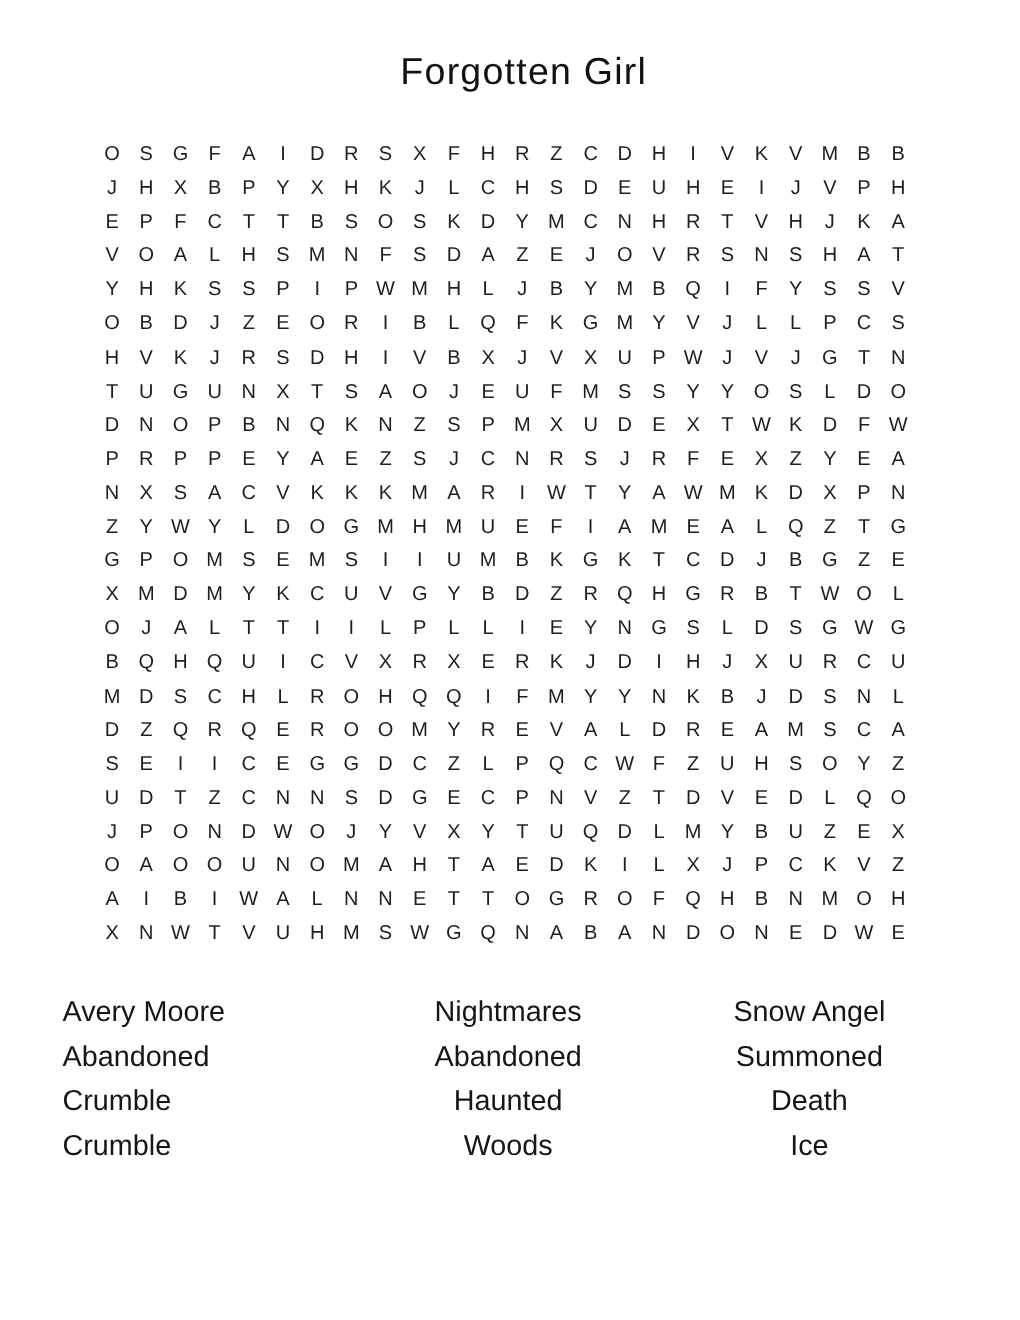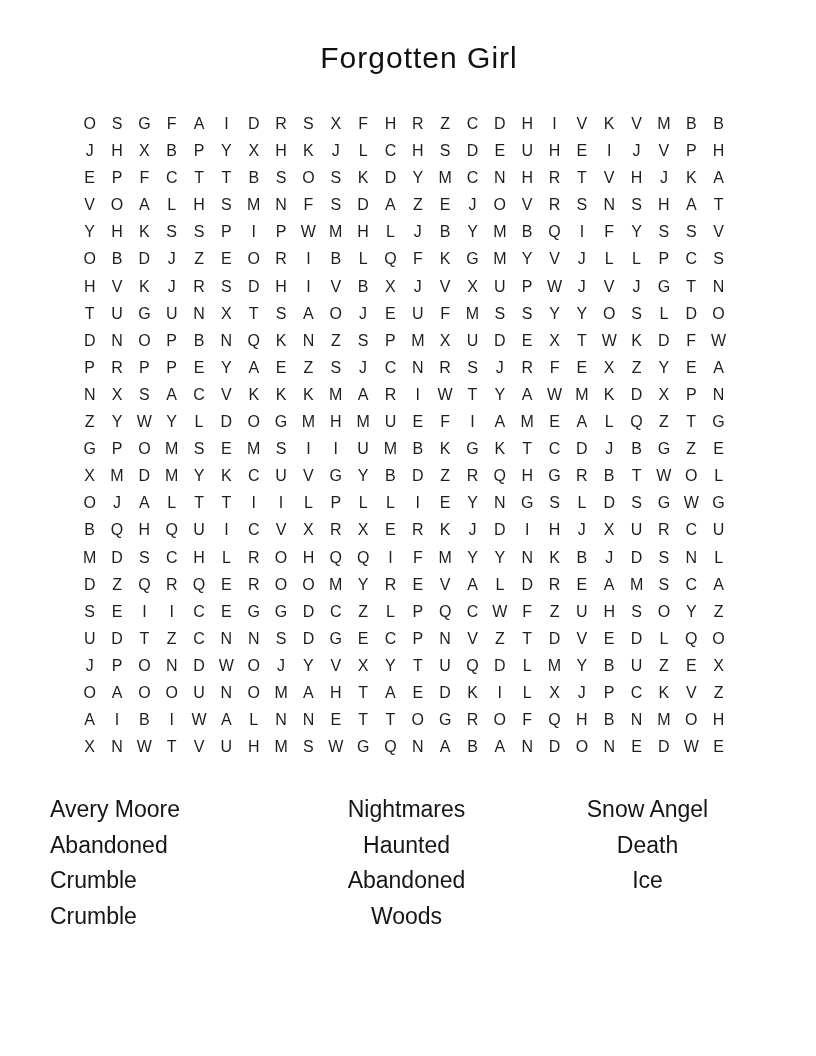--- a/index.html
+++ b/index.html
@@ -707,23 +707,24 @@
     </div>
   <div class="words" id="words">
       <div class="word-col">
         <div class="word-item">Avery Moore</div>
         <div class="word-item">Abandoned</div>
         <div class="word-item">Crumble</div>
         <div class="word-item">Crumble</div>
       </div>
       <div class="word-col">
         <div class="word-item">Nightmares</div>
+        <div class="word-item">Abandoned</div>
         <div class="word-item">Haunted</div>
-        <div class="word-item">Abandoned</div>
         <div class="word-item">Woods</div>
       </div>
       <div class="word-col">
         <div class="word-item">Snow Angel</div>
+        <div class="word-item">Summoned</div>
         <div class="word-item">Death</div>
         <div class="word-item">Ice</div>
       </div>
     </div>
 </div>
 
 </body></html>

